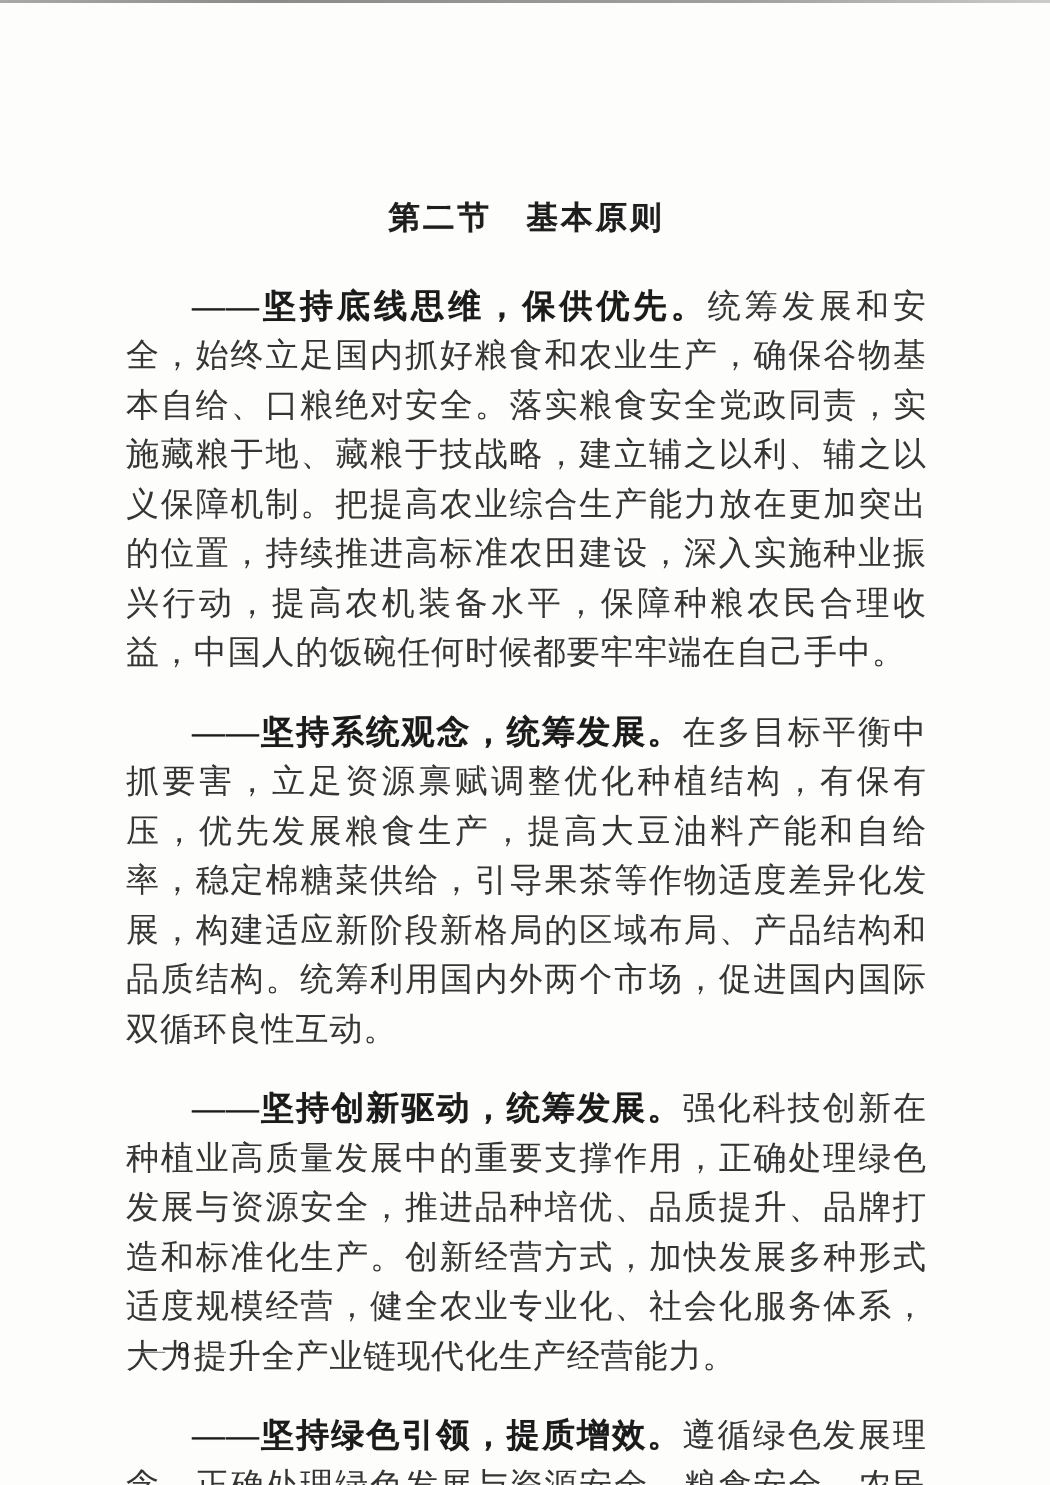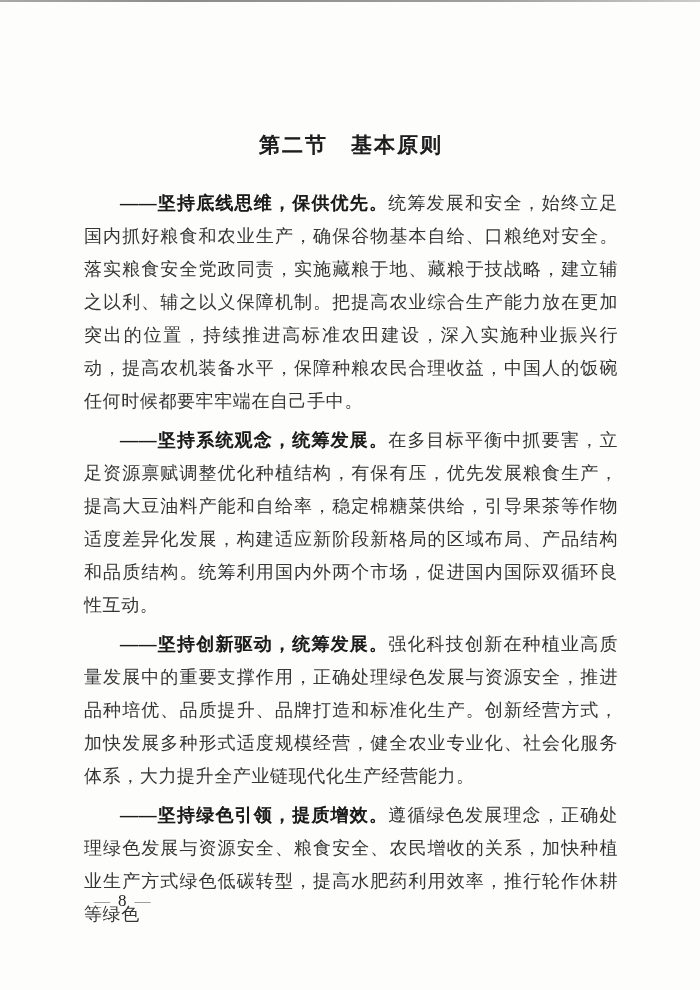--- a/index.html
+++ b/index.html
@@ -36,30 +36,30 @@
     text-align: center;
     font-size: 21px;
     font-weight: 700;
     letter-spacing: 2px;
     color: #1e1e1e;
     text-shadow: 0 0 0.5px rgba(0,0,0,0.35);
   }
   .body-text p.para {
     margin: 0;
     padding: 0;
-    font-size: 18px;
+    font-size: 22px;
     line-height: 33px;
     text-align: justify;
     text-justify: inter-character;
     text-indent: 2em;
     letter-spacing: 0.6px;
     color: #353535;
   }
   .body-text p.para + p.para {
-    margin-top: 6px;
+    margin-top: 20px;
   }
   .lead {
     font-weight: 700;
     color: #1b1b1b;
     text-shadow: 0 0 0.5px rgba(0,0,0,0.3);
   }
   .footer {
     position: absolute;
     left: 94px;
     top: 892px;

